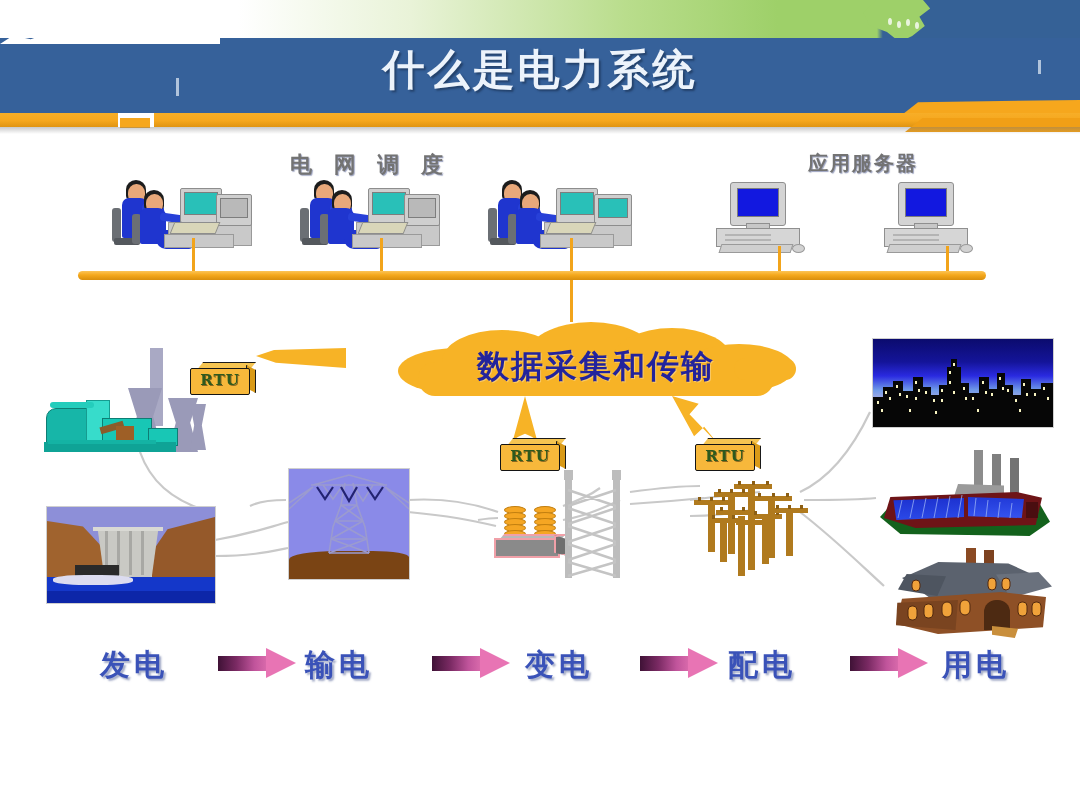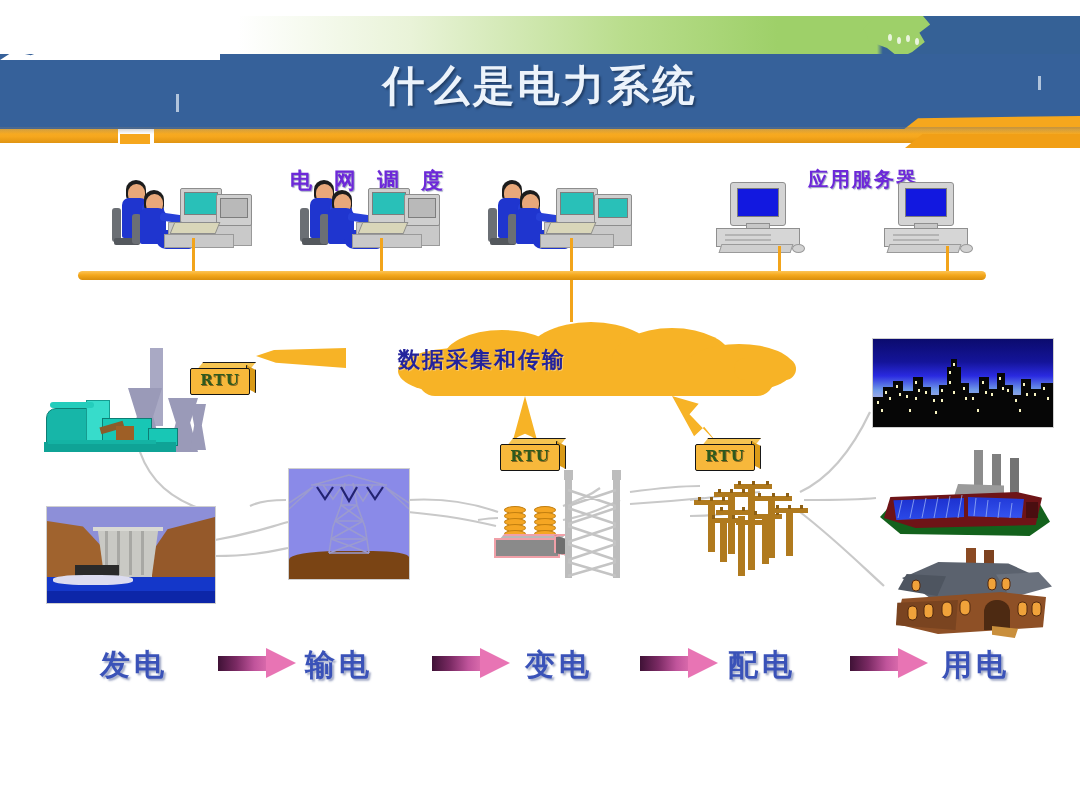--- a/index.html
+++ b/index.html
@@ -3,21 +3,21 @@
 <meta charset="utf-8">
 <style>
   html,body{margin:0;padding:0;}
   body{
     width:1080px;height:810px;overflow:hidden;background:#ffffff;
     font-family:"Liberation Sans","DejaVu Sans",sans-serif;
   }
   #slide{position:relative;width:1080px;height:810px;background:#fff;}
 
   
-  .hdr{position:absolute;left:0;top:16px;width:1080px;height:132px;overflow:hidden;}
+  .hdr{position:absolute;left:0;top:0;width:1080px;height:132px;overflow:hidden;}
   .hdr-green{
     position:absolute;left:0;top:0;width:1080px;height:42px;
     background:linear-gradient(90deg,#ffffff 0%,#ffffff 22%,#e9f3d8 38%,#b9dd8c 58%,#9ed069 72%,#9ed069 80%,#2f5c94 84%,#2f5c94 100%);
   }
   .hdr-green2{
     position:absolute;left:790px;top:0;width:290px;height:42px;
     background:linear-gradient(90deg,#9ed069 0%,#9ed069 30%,#356196 32%,#356196 100%);
   }
   .hdr-map{
     position:absolute;left:860px;top:0px;width:90px;height:42px;
@@ -54,25 +54,24 @@
   }
   .hdr-title{
     position:absolute;left:0;top:42px;width:1080px;text-align:center;
     font-size:42px;font-weight:bold;color:#ecf3fb;letter-spacing:3px;
     text-shadow:2px 2px 2px rgba(20,40,70,.55);
     font-family:"DejaVu Sans","Liberation Sans",sans-serif;
   }
 
   
   .cn-label{
-    position:absolute;color:#6d28d9;font-weight:bold;
+    position:absolute;color:#737373;font-weight:bold;
     font-family:"DejaVu Sans","Liberation Sans",sans-serif;
     text-shadow:1px 1px 1px rgba(120,130,170,.75);
     white-space:nowrap;
-    margin-top:16px;
   }
 
   
   .bus{
     position:absolute;left:78px;top:271px;width:908px;height:9px;border-radius:5px;
     background:linear-gradient(180deg,#fcc456 0%,#f5a81c 45%,#d98f0d 100%);
   }
   .vline{position:absolute;width:3px;background:#f2a41b;}
   .vline.down{background:#f2a41b;}
 
@@ -98,22 +97,22 @@
   .srv-neck{position:absolute;left:36px;top:41px;width:22px;height:6px;background:#c7c7c7;border:1px solid #8f8f8f;}
   .srv-base{position:absolute;left:6px;top:46px;width:82px;height:17px;background:#d6d6d6;border:1px solid #8f8f8f;}
   .srv-slot{position:absolute;background:#b4b4b4;height:2px;}
   .srv-kbd{position:absolute;left:10px;top:62px;width:70px;height:7px;background:#cfcfcf;border:1px solid #9a9a9a;transform:skewX(-18deg);}
   .srv-mouse{position:absolute;left:82px;top:62px;width:11px;height:7px;background:#d2d2d2;border:1px solid #9a9a9a;border-radius:50%;}
 
   
   .cloud{position:absolute;left:398px;top:322px;width:396px;height:78px;}
   .cloud b{position:absolute;background:#f7b326;border-radius:50%;display:block;}
   .cloud-txt{
-    position:absolute;left:398px;top:345px;width:396px;text-align:left;
-    font-size:22px;font-weight:bold;color:#23239c;letter-spacing:2px;
+    position:absolute;left:398px;top:345px;width:396px;text-align:center;
+    font-size:32px;font-weight:bold;color:#23239c;letter-spacing:2px;
     font-family:"DejaVu Sans","Liberation Sans",sans-serif;
     text-shadow:1px 1px 0 rgba(255,255,255,.3);
   }
 
   
   .rtu{position:absolute;width:64px;height:32px;padding-left:30px;}
   .rtu-top{position:absolute;left:6px;top:0;width:58px;height:7px;background:#f5c451;border:1.6px solid #1a1a1a;
            clip-path:polygon(0 100%,12% 0,100% 0,88% 100%);}
   .rtu-side{position:absolute;left:56px;top:3px;width:8px;height:26px;background:#d99a17;border:1.6px solid #1a1a1a;
            clip-path:polygon(0 0,100% 18%,100% 100%,0 82%);}

